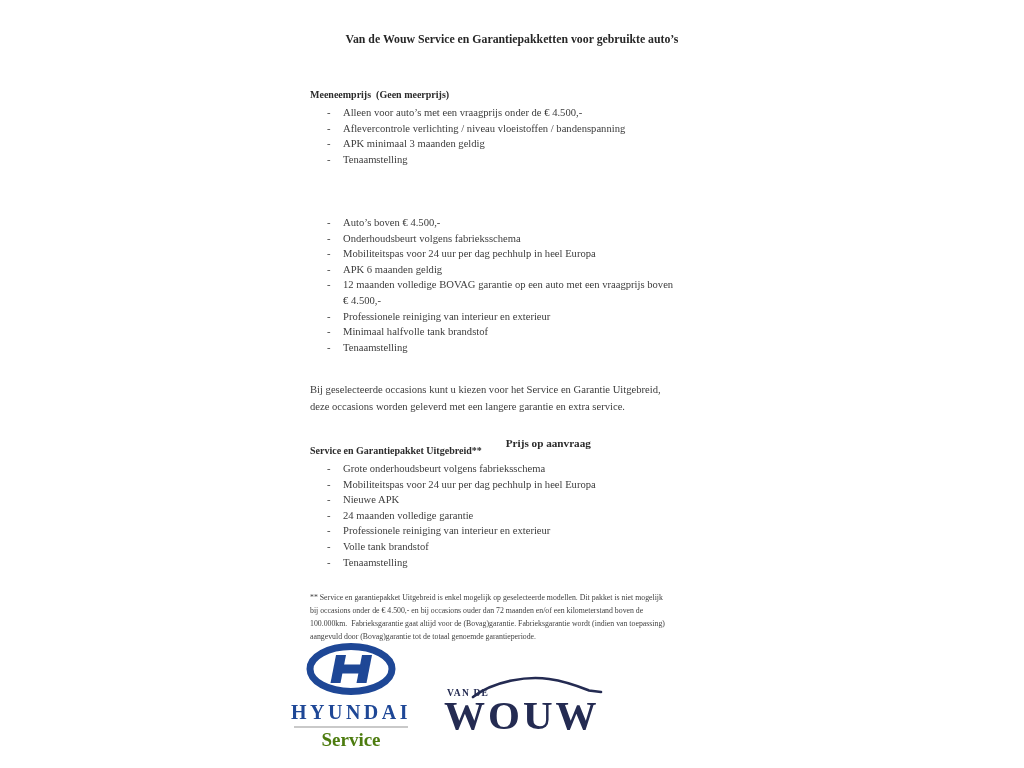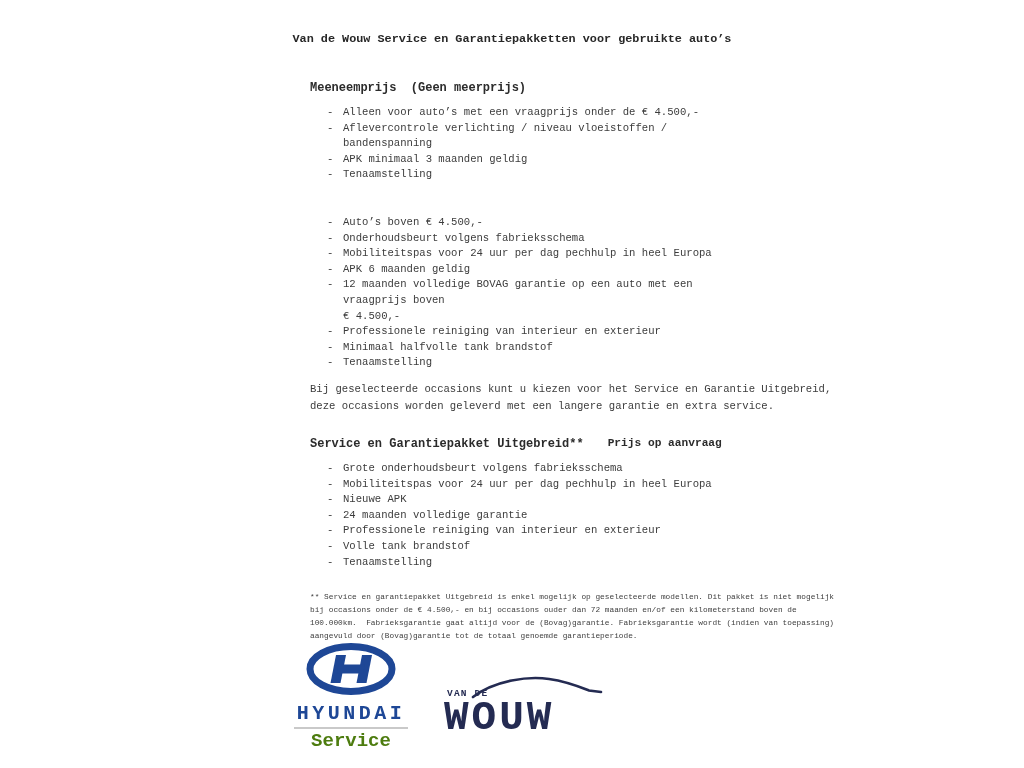--- a/index.html
+++ b/index.html
@@ -1,28 +1,28 @@
 <!DOCTYPE html>
 <html><head>
 <meta charset="utf-8">
 <style>
   html,body { margin:0; padding:0; background:#ffffff; }
   .page {
     position:relative; width:844px; height:768px; background:#ffffff;
-    font-family:Liberation Mono, monospace; color:#3a3a3a;
+    font-family:Liberation Serif, serif; color:#3a3a3a;
     overflow:hidden;
   }
   .abs { position:absolute; }
 
   .doc-title {
     top:32px; left:0; width:1024px; text-align:center;
     font-weight:bold; font-size:11.8px; color:#272727; white-space:pre;
   }
   .sec-heading {
-    font-weight:bold; font-size:12px; color:#2b2b2b; white-space:pre;
+    font-weight:bold; font-size:10px; color:#2b2b2b; white-space:pre;margin-top:8px;
   }
   .heading-row { display:flex; }
   .price-label {
     font-weight:bold; font-size:11.2px; color:#2b2b2b; margin-left:24px; white-space:pre;
   }
   .dash-list { width:420px; }
   .li-row { display:flex; font-size:10.6px; line-height:15.6px; color:#3c3c3c; }
   .dash { width:16px; flex:none; }
   .li-text { white-space:pre-line; }
   .para { font-size:10.6px; line-height:17px; color:#3c3c3c; white-space:pre; }

